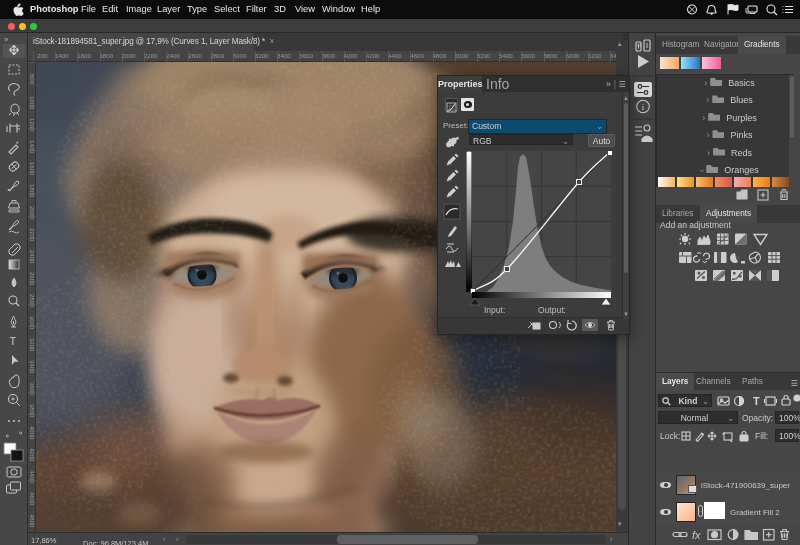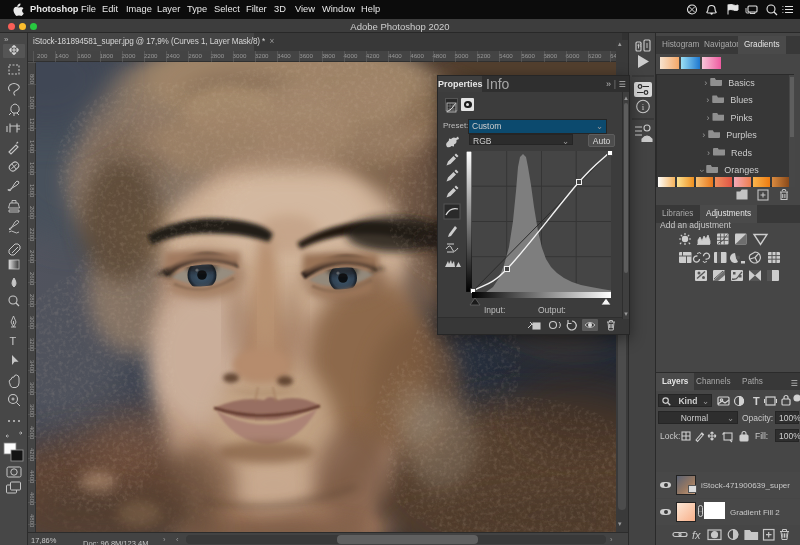--- a/index.html
+++ b/index.html
@@ -91,21 +91,20 @@
 <circle cx="85" cy="6" r="4"></circle>
           <path d="M88,9 l3,3" stroke-width="1.3"></path>
 <path d="M99,3.5 h8 M99,6.5 h8 M99,9.5 h8 M96.5,3.5 h0.8 M96.5,6.5 h0.8 M96.5,9.5 h0.8" stroke-width="1.2"></path>
 </g>
       </svg>
   </div>
   <div id="titlebar" class="abs">
     <div class="light" style="left:8px;background:#f95f57"></div>
     <div class="light" style="left:19px;background:#fbbd2e"></div>
     <div class="light" style="left:30px;background:#28c840"></div>
-    <div style="position:absolute;left:0;width:100%;text-align:center;top:1.5px">Adobe Photoshop 2020</div>
   </div>
   <div id="toolbar" class="abs"><svg width="28" height="512" viewBox="0 0 28 512">
 <text x="4" y="9" font-size="8" fill="#b5b5b5">»</text>
 <rect x="3" y="11" width="22" height="14" fill="#555555" rx="1"></rect>
 <g stroke="#d5d5d5" fill="none" stroke-width="1.1">
  <path d="M14,12.5 v9 M9.5,17 h9 M14,12.5 l-2,2 M14,12.5 l2,2 M14,21.5 l-2,-2 M14,21.5 l2,-2 M9.5,17 l2,-2 M9.5,17 l2,2 M18.5,17 l-2,-2 M18.5,17 l-2,2"></path>
 </g>
 <g stroke="#c6c6c6" fill="none" stroke-width="1.05">
  <rect x="9" y="32" width="10" height="9" stroke-dasharray="2,1.5"></rect>
  <path d="M10,58 q-3,-3 0,-6 q4,-3 8,0 q3,2.5 -1,5 q-4,2 -3,4 l1,1.5"></path>
@@ -437,22 +436,22 @@
       <div class="ptab" style="left:0">Histogram</div>
       <div class="ptab" style="left:42px">Navigator</div>
       <div class="ptab act" style="left:82px">Gradients</div>
     </div>
     <div style="position:absolute;left:4px;top:24px;width:19px;height:12px;background:linear-gradient(90deg,#f7e3cf,#f5a868)"></div>
     <div style="position:absolute;left:25px;top:24px;width:19px;height:12px;background:linear-gradient(90deg,#9be0f5,#1e78d0)"></div>
     <div style="position:absolute;left:46px;top:24px;width:19px;height:12px;background:linear-gradient(90deg,#f9c6d8,#ef5ba1)"></div>
     <div style="position:absolute;left:0px;top:41px;width:138px;height:113px;background:#373737;border:1px solid #2b2b2b">
       <div class="grow"><span class="tw">›</span><span class="fold"></span>Basics</div>
       <div class="grow"><span class="tw">›</span><span class="fold"></span>Blues</div>
+      <div class="grow"><span class="tw">›</span><span class="fold"></span>Purples</div>
       <div class="grow"><span class="tw">›</span><span class="fold"></span>Pinks</div>
-      <div class="grow"><span class="tw">›</span><span class="fold"></span>Purples</div>
       <div class="grow"><span class="tw">›</span><span class="fold"></span>Reds</div>
       <div class="grow"><span class="tw" style="transform:rotate(90deg)">›</span><span class="fold"></span>Oranges</div>
       <div style="position:absolute;left:132px;top:0;width:6px;height:112px;background:#474747">
           <div style="position:absolute;left:1px;top:2px;width:4px;height:60px;background:#5e5e5e"></div>
         </div>
     </div>
     <div style="position:absolute;left:2px;top:144px;height:10px;display:flex;gap:2px">
       <div style="width:17px;background:linear-gradient(90deg,#fdfdfb,#f5b35c)"></div>
       <div style="width:17px;background:linear-gradient(90deg,#fbe293,#ef8f1f)"></div>
       <div style="width:17px;background:linear-gradient(90deg,#f7c173,#e8761a)"></div>

